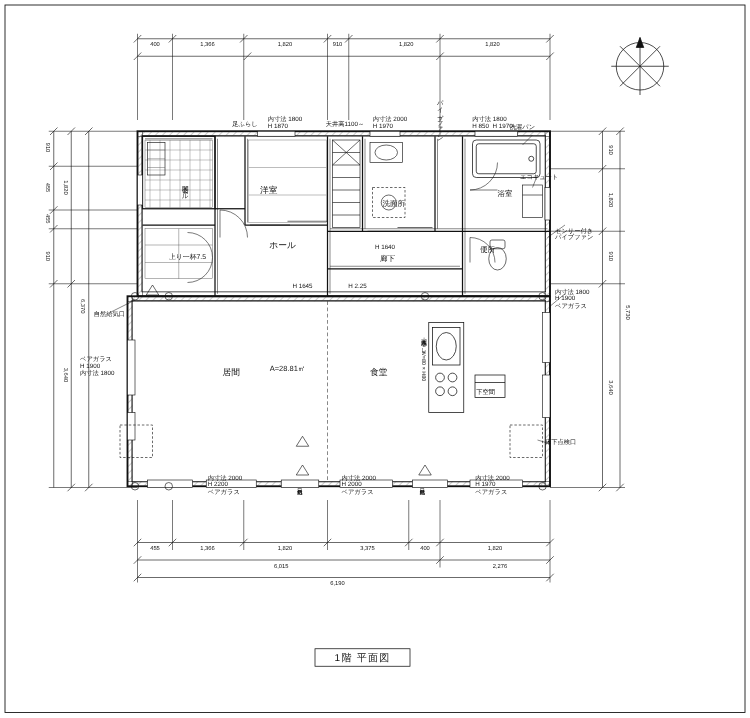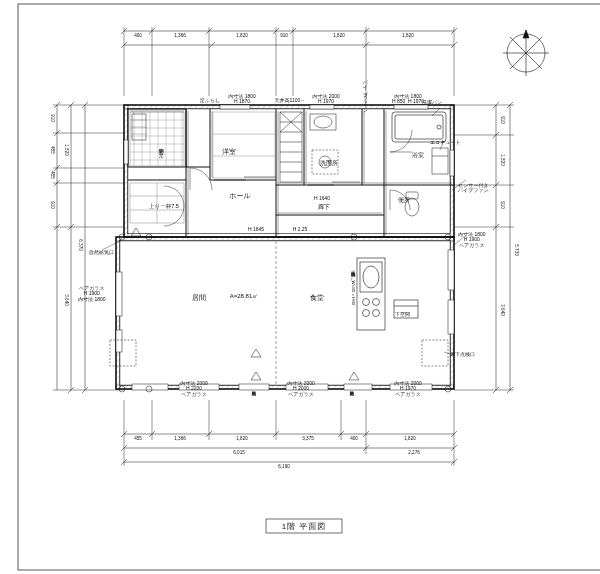--- a/index.html
+++ b/index.html
@@ -5,21 +5,21 @@
   html,body{margin:0;padding:0;}
   body{
     width:600px;height:574px;
     background:#ffffff;
     font-family:"Liberation Sans", sans-serif;
     color:#111;
     overflow:hidden;
     position:relative;
   }
   #sheet{
-    position:absolute;left:14px;top:0;width:476px;height:574px;text-align:center;
+    position:absolute;left:0;top:0;width:476px;height:574px;
   }
   .lbl{
     position:absolute;
     font-size:5px;
     line-height:1.05;
     color:#111;
     white-space:pre;
     letter-spacing:0px;
   }
   .lbl.c{transform:translateX(-50%);}

